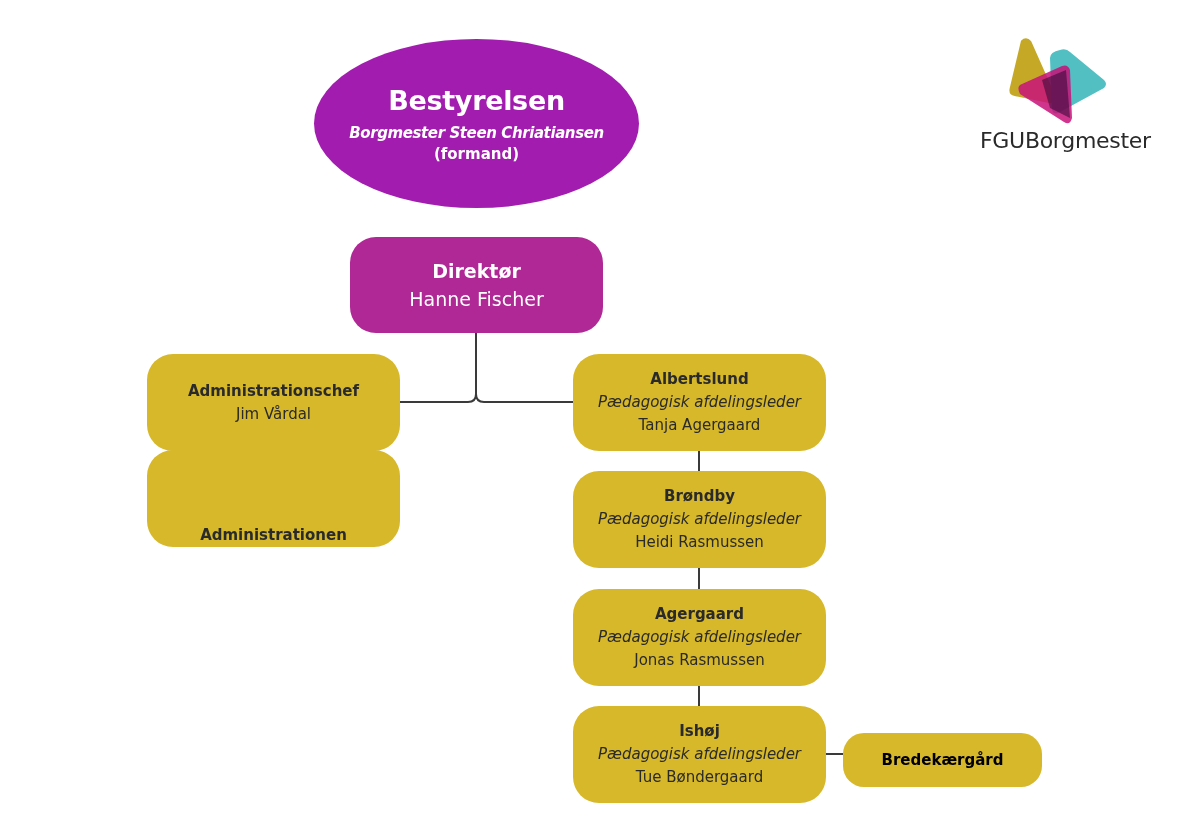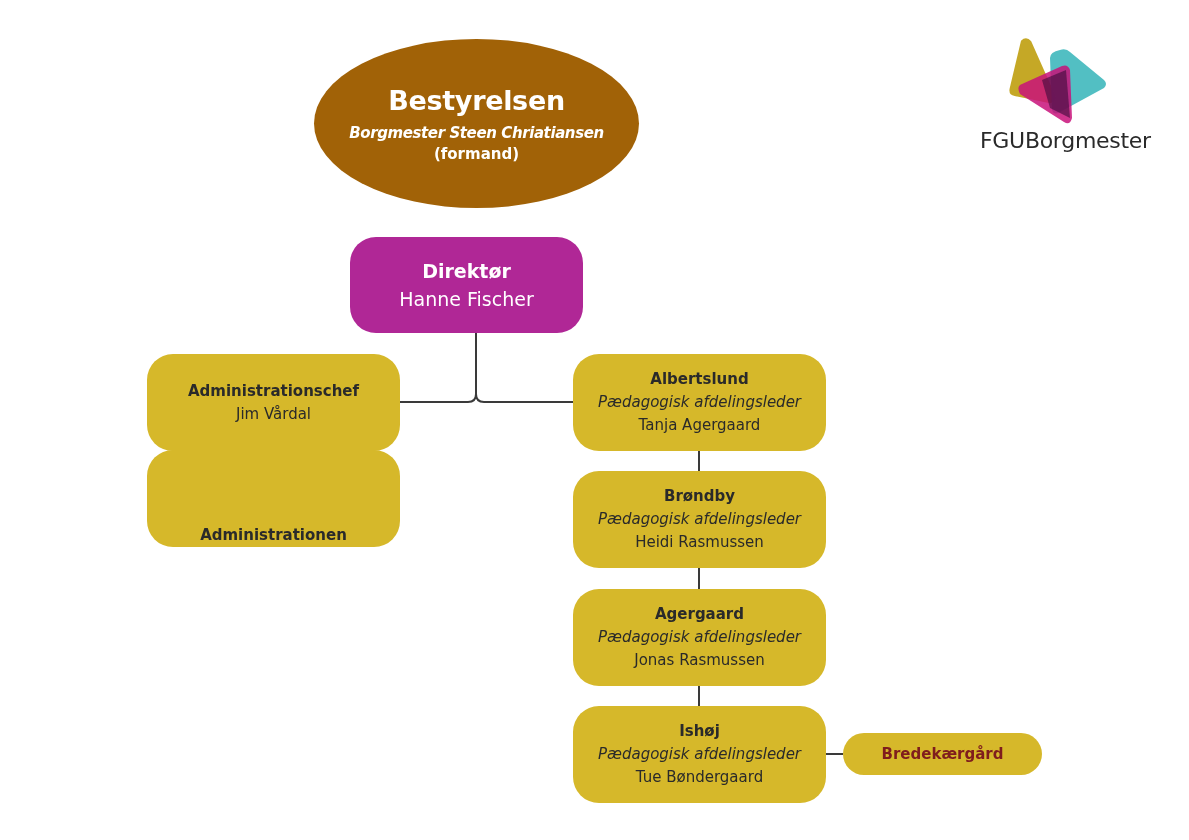--- a/index.html
+++ b/index.html
@@ -1,34 +1,34 @@
 <!DOCTYPE html>
 <html><head>
   <meta charset="utf-8">
   <style>
     html, body { margin: 0; padding: 0; background: #ffffff; }
     body { width: 1189px; height: 840px; position: relative; overflow: hidden;
       font-family: "DejaVu Sans", sans-serif; }
     .node { position: absolute; display: flex; flex-direction: column; align-items: center;
       justify-content: center; text-align: center; box-sizing: border-box; }
     .ellipse { left: 314px; top: 39px; width: 325px; height: 169px; border-radius: 50%;
-      background: #a16207; color: #ffffff; }
+      background: #a21caf; color: #ffffff; }
     .ellipse .t1 { font-size: 27px; font-weight: bold; margin-bottom: 8px; letter-spacing: -0.3px; }
     .ellipse .t2 { font-size: 15px; font-weight: bold; font-style: italic; letter-spacing: -0.4px; }
     .ellipse .t3 { font-size: 15px; font-weight: bold; margin-top: 3px; }
-    .director { left: 350px; top: 237px; width: 233px; height: 96px; border-radius: 26px;
+    .director { left: 350px; top: 237px; width: 253px; height: 96px; border-radius: 26px;
       background: #b02796; color: #ffffff; }
     .director .t1 { font-size: 19px; font-weight: bold; }
     .director .t2 { font-size: 19px; margin-top: 6px; }
     .box { background: #d6b82a; color: #2a2a2a; width: 253px; height: 97px; border-radius: 26px; }
     .box .t1 { font-size: 15px; font-weight: bold; line-height: 23px; }
     .box .t2 { font-size: 15px; font-style: italic; line-height: 23px; }
     .box .t3 { font-size: 15px; line-height: 23px; }
-    .pill { left: 843px; top: 733px; width: 199px; height: 42px; border-radius: 21px;
-      background: #d6b82a; color: #7f1d1d; text-align: center; }
+    .pill { left: 843px; top: 733px; width: 199px; height: 54px; border-radius: 21px;
+      background: #d6b82a; color: #000000; text-align: center; }
     .pill .t1 { font-size: 15px; font-weight: bold; }
     svg.lines { position: absolute; left: 0; top: 0; }
     .logo { position: absolute; left: 980px; top: 36px; width: 150px; height: 125px; }
     .logo-text { position: absolute; left: 0; top: 92px; font-size: 22px; color: #2a2a2a;
       white-space: nowrap; letter-spacing: -0.3px; }
     .logo-text .b { font-weight: normal; }
   </style>
 </head>
 <body>
 

